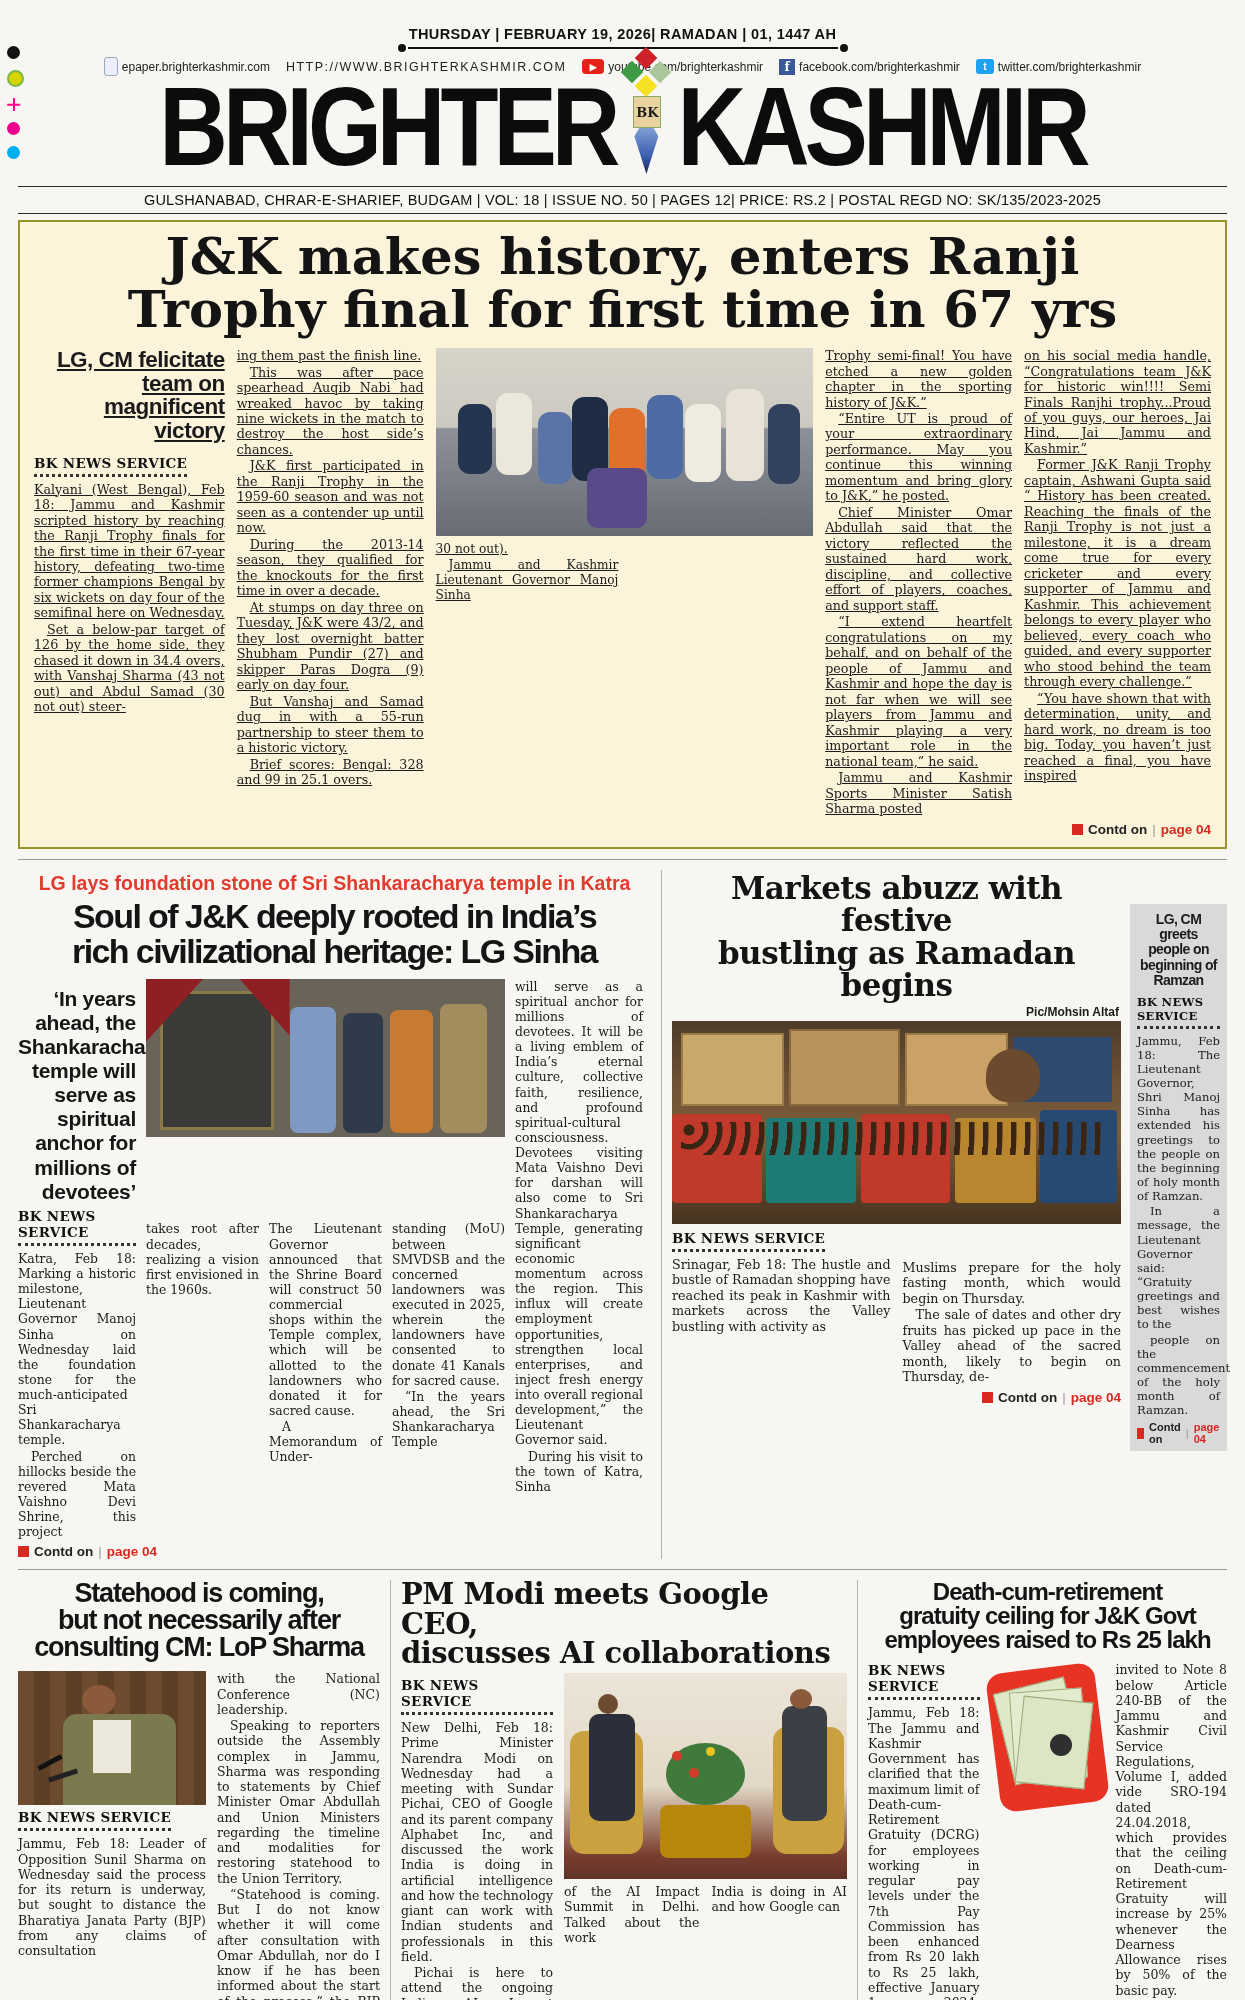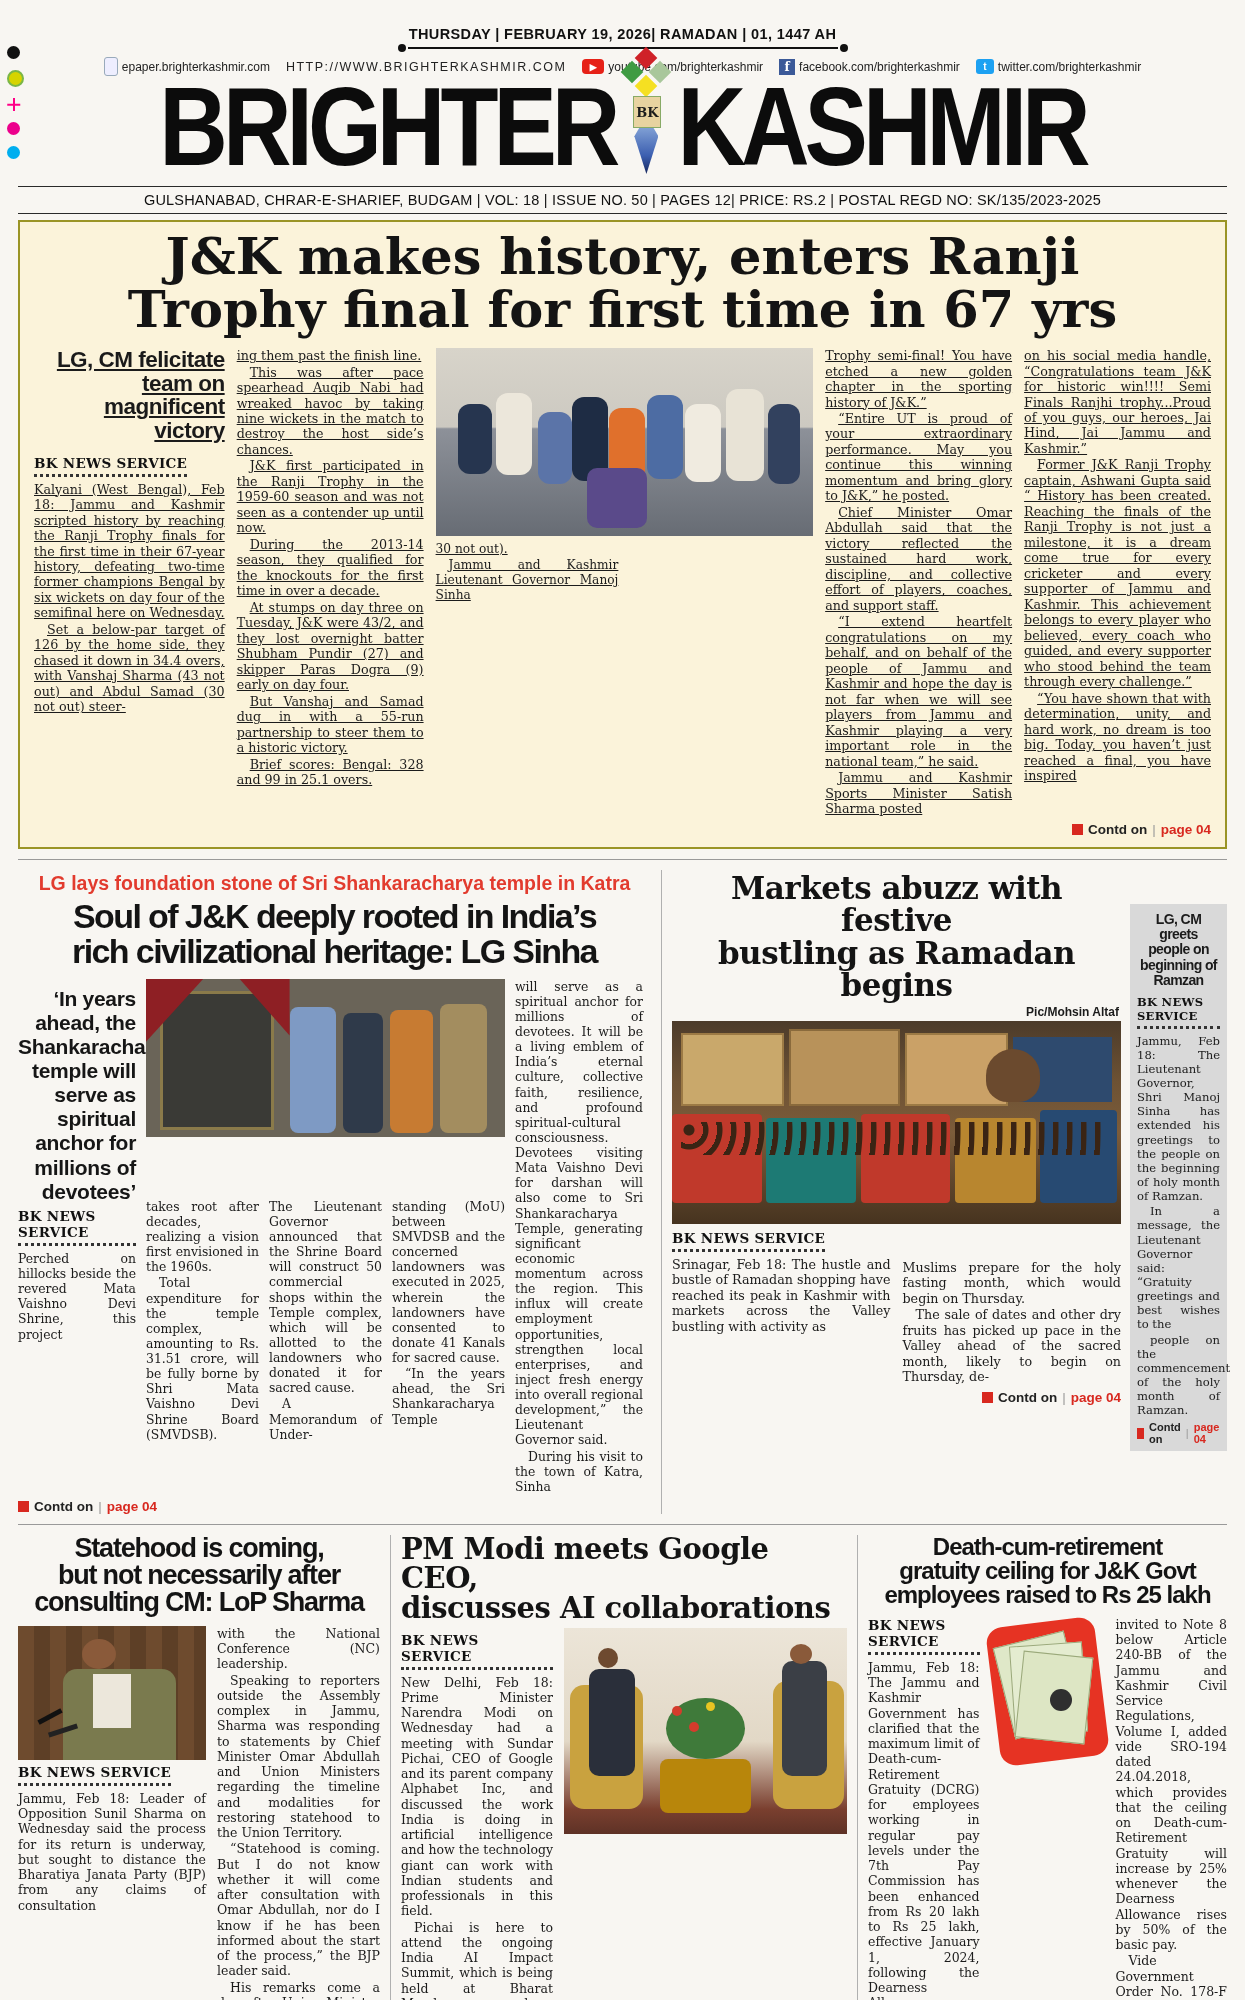--- a/index.html
+++ b/index.html
@@ -232,35 +232,35 @@
       <div class="kicker">LG lays foundation stone of Sri Shankaracharya temple in Katra</div>
       <h2 class="sansH shH">
         <div>Soul of J&amp;K deeply rooted in India’s</div>
         <div>rich civilizational heritage: LG Sinha</div>
       </h2>
       <div class="shgrid">
         <div class="sqcol">
           <div class="pullquote">‘In years ahead, the Shankaracharya temple will serve as spiritual anchor for millions of devotees’</div>
           <span class="byline">BK NEWS SERVICE</span>
           <div class="paras">
+              <p>Katra, Feb 18: Marking a historic milestone, Lieutenant Governor Manoj Sinha on Wednesday laid the foundation stone for the much-anticipated Sri Shankaracharya temple.</p>
               <p>Perched on hillocks beside the revered Mata Vaishno Devi Shrine, this project</p>
             </div>
         </div>
         <div class="photo shphoto">
           <span class="pel" style="left:4%;top:8%;width:30%;height:84%;background:#3a3a36;border:3px solid #8a7a4a"></span>
           <span class="pel" style="left:0;top:0;width:16%;height:40%;background:#8e1f24;clip-path:polygon(0 0,100% 0,0 100%)"></span>
           <span class="pel" style="left:26%;top:0;width:14%;height:36%;background:#8e1f24;clip-path:polygon(100% 0,0 0,100% 100%)"></span>
           <span class="pel" style="left:40%;top:18%;width:13%;height:80%;border-radius:8px;background:#7e9ac4"></span>
           <span class="pel" style="left:55%;top:22%;width:11%;height:76%;border-radius:8px;background:#2f3a4a"></span>
           <span class="pel" style="left:68%;top:20%;width:12%;height:78%;border-radius:8px;background:#c77b32"></span>
           <span class="pel" style="left:82%;top:16%;width:13%;height:82%;border-radius:8px;background:#a38d5f"></span>
         </div>
         <div class="paras sc2">
             <p>takes root after decades, realizing a vision first envisioned in the 1960s.</p>
-            <p>Total expenditure for the temple complex, amounting to Rs. 31.51 crore, will be fully borne by Shri Mata Vaishno Devi Shrine Board (SMVDSB).</p>
           </div>
         <div class="paras sc3">
             <p>The Lieutenant Governor announced that the Shrine Board will construct 50 commercial shops within the Temple complex, which will be allotted to the landowners who donated it for sacred cause.</p>
             <p>A Memorandum of Under-</p>
           </div>
         <div class="paras sc4">
             <p>standing (MoU) between SMVDSB and the concerned landowners was executed in 2025, wherein the landowners have consented to donate 41 Kanals for sacred cause.</p>
             <p>“In the years ahead, the Sri Shankaracharya Temple</p>
           </div>
         <div class="paras sc5">
@@ -390,20 +390,28 @@
             <span class="pel" style="left:9%;top:20%;width:16%;height:52%;border-radius:10px;background:#2a2f3a"></span>
             <span class="pel" style="left:77%;top:16%;width:16%;height:56%;border-radius:10px;background:#3b3f46"></span>
             <span class="pel" style="left:80%;top:8%;width:22px;height:20px;border-radius:50%;background:#8a5a3a"></span>
             <span class="pel" style="left:12%;top:10%;width:20px;height:20px;border-radius:50%;background:#6e4a30"></span>
             <span class="pel" style="left:36%;top:34%;width:28%;height:30%;border-radius:50%;background:#3f7a3a"></span>
             <span class="pel" style="left:38%;top:38%;width:10px;height:10px;border-radius:50%;background:#d43c2c"></span>
             <span class="pel" style="left:50%;top:36%;width:9px;height:9px;border-radius:50%;background:#e8c522"></span>
             <span class="pel" style="left:44%;top:46%;width:10px;height:10px;border-radius:50%;background:#d43c2c"></span>
             <span class="pel" style="left:34%;top:64%;width:32%;height:26%;border-radius:8px;background:#b8860b"></span>
           </div>
+          <div class="mcap">
+            <div class="paras">
+                <p>of the AI Impact Summit in Delhi. Talked about the work</p>
+              </div>
+            <div class="paras">
+                <p>India is doing in AI and how Google can</p>
+              </div>
+          </div>
         </div>
       </div>
 
     </article>
     <div class="vdiv"></div>
 
     <article>
       <h2 class="sansH grH">
         <div>Death-cum-retirement</div>
         <div>gratuity ceiling for J&amp;K Govt</div>

